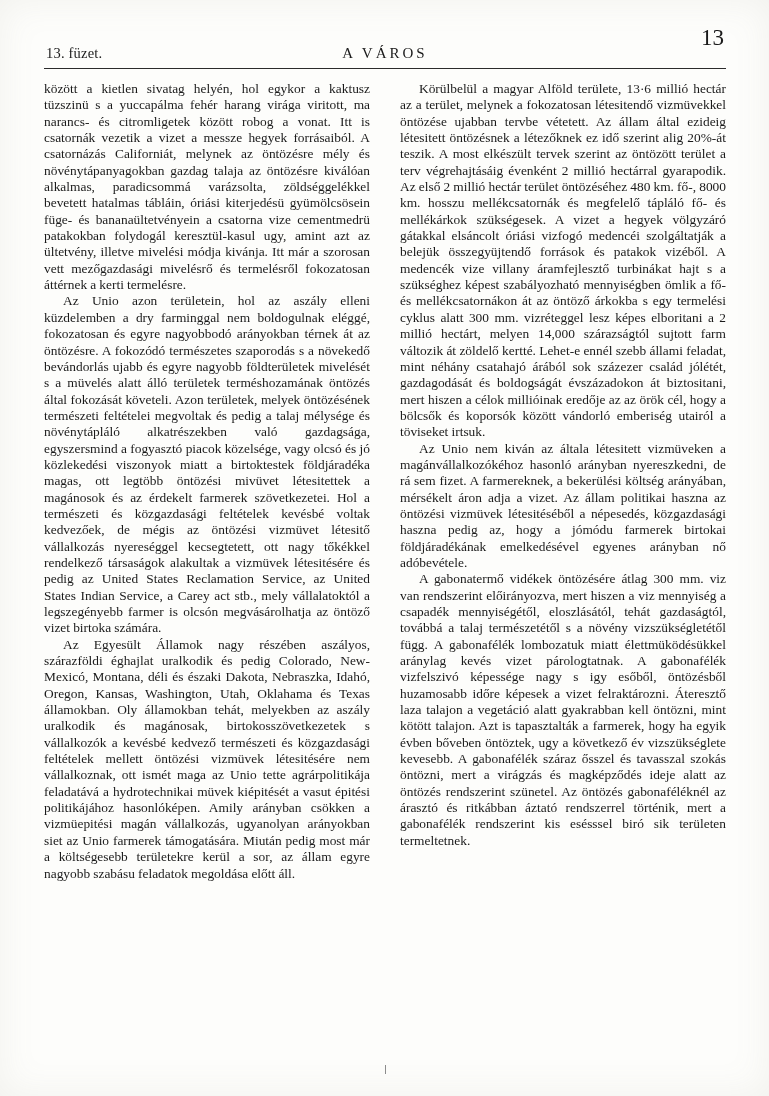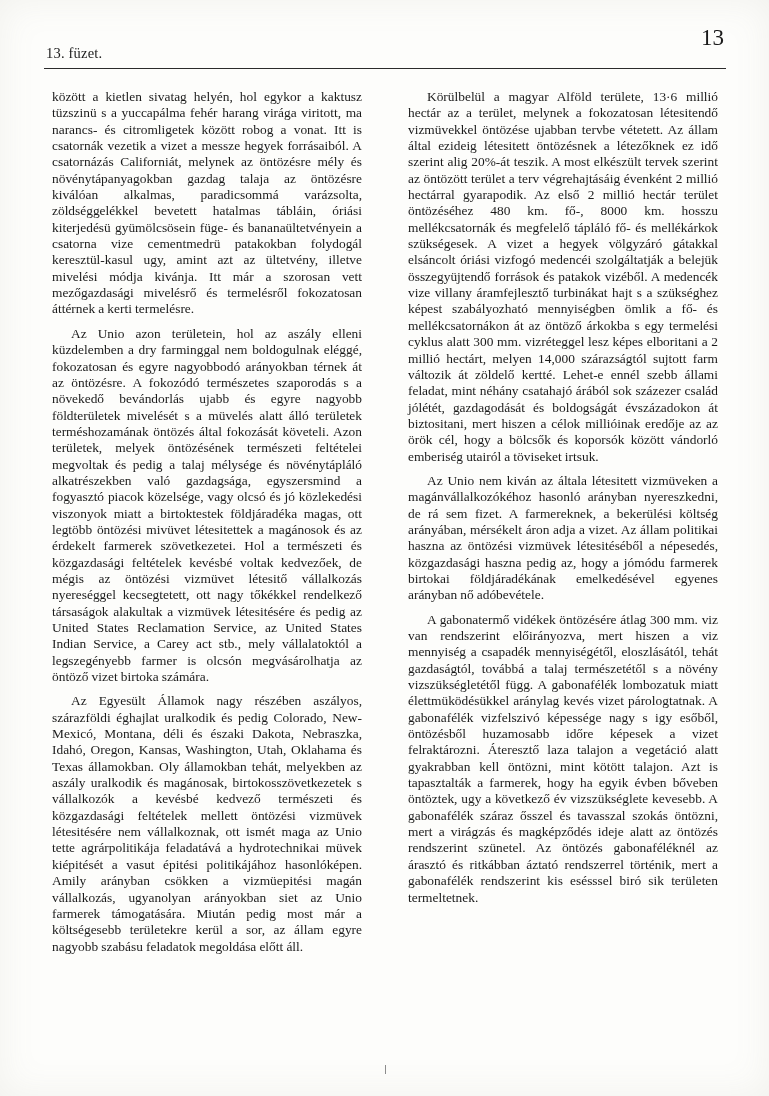--- a/index.html
+++ b/index.html
@@ -63,21 +63,21 @@
   
   .columns {
     display: flex;
     gap: 30px;
     align-items: flex-start;
   }
   .col {
     width: 326px;
   }
   p.para {
-    margin: 8px;
+    margin: 0;
     text-align: justify;
     text-justify: inter-word;
     font-size: 13.4px;
     line-height: 16.35px;
     hyphens: manual;
     word-spacing: -0.2px;
   }
   p.para.indent {
     text-indent: 19px;
   }
@@ -97,20 +97,21 @@
   }
 </style>
 </head>
 <body>
 
 <div class="page">
   <div class="page-inner">
 
     <div class="header">
       <div class="left">13. füzet.</div>
+      <div class="center">A VÁROS</div>
       <div class="right">13</div>
     </div>
 
     <div class="columns">
 
       <div class="col">
         <p class="para">között a kietlen sivatag helyén, hol egykor a kaktusz tüzszinü s a yuccapálma fehér harang virága viritott, ma narancs- és citromligetek között robog a vonat. Itt is csatornák vezetik a vizet a messze hegyek forrásaiból. A csatornázás Californiát, melynek az öntözésre mély és növénytápanyagokban gazdag talaja az öntözésre kiválóan alkalmas, paradicsommá varázsolta, zöldséggelékkel bevetett hatalmas tábláin, óriási kiterjedésü gyümölcsösein füge- és bananaültetvényein a csatorna vize cementmedrü patakokban folydogál keresztül-kasul ugy, amint azt az ültetvény, illetve mivelési módja kivánja. Itt már a szorosan vett mezőgazdasági mivelésrő és termelésről fokozatosan áttérnek a kerti termelésre.</p>
         <p class="para indent">Az Unio azon területein, hol az aszály elleni küzdelemben a dry farminggal nem boldogulnak eléggé, fokozatosan és egyre nagyobbodó arányokban térnek át az öntözésre. A fokozódó természetes szaporodás s a növekedő bevándorlás ujabb és egyre nagyobb földterületek mivelését s a müvelés alatt álló területek terméshozamának öntözés által fokozását követeli. Azon területek, melyek öntözésének természeti feltételei megvoltak és pedig a talaj mélysége és növénytápláló alkatrészekben való gazdagsága, egyszersmind a fogyasztó piacok közelsége, vagy olcsó és jó közlekedési viszonyok miatt a birtoktestek földjáradéka magas, ott legtöbb öntözési mivüvet létesitettek a magánosok és az érdekelt farmerek szövetkezetei. Hol a természeti és közgazdasági feltételek kevésbé voltak kedvezőek, de mégis az öntözési vizmüvet létesitő vállalkozás nyereséggel kecsegtetett, ott nagy tőkékkel rendelkező társaságok alakultak a vizmüvek létesitésére és pedig az United States Reclamation Service, az United States Indian Service, a Carey act stb., mely vállalatoktól a legszegényebb farmer is olcsón megvásárolhatja az öntöző vizet birtoka számára.</p>
         <p class="para indent">Az Egyesült Államok nagy részében aszályos, szárazföldi éghajlat uralkodik és pedig Colorado, New-Mexicó, Montana, déli és északi Dakota, Nebraszka, Idahó, Oregon, Kansas, Washington, Utah, Oklahama és Texas államokban. Oly államokban tehát, melyekben az aszály uralkodik és magánosak, birtokosszövetkezetek s vállalkozók a kevésbé kedvező természeti és közgazdasági feltételek mellett öntözési vizmüvek létesitésére nem vállalkoznak, ott ismét maga az Unio tette agrárpolitikája feladatává a hydrotechnikai müvek kiépitését a vasut épitési politikájához hasonlóképen. Amily arányban csökken a vizmüepitési magán vállalkozás, ugyanolyan arányokban siet az Unio farmerek támogatására. Miután pedig most már a költségesebb területekre kerül a sor, az állam egyre nagyobb szabásu feladatok megoldása előtt áll.</p>
       </div>

